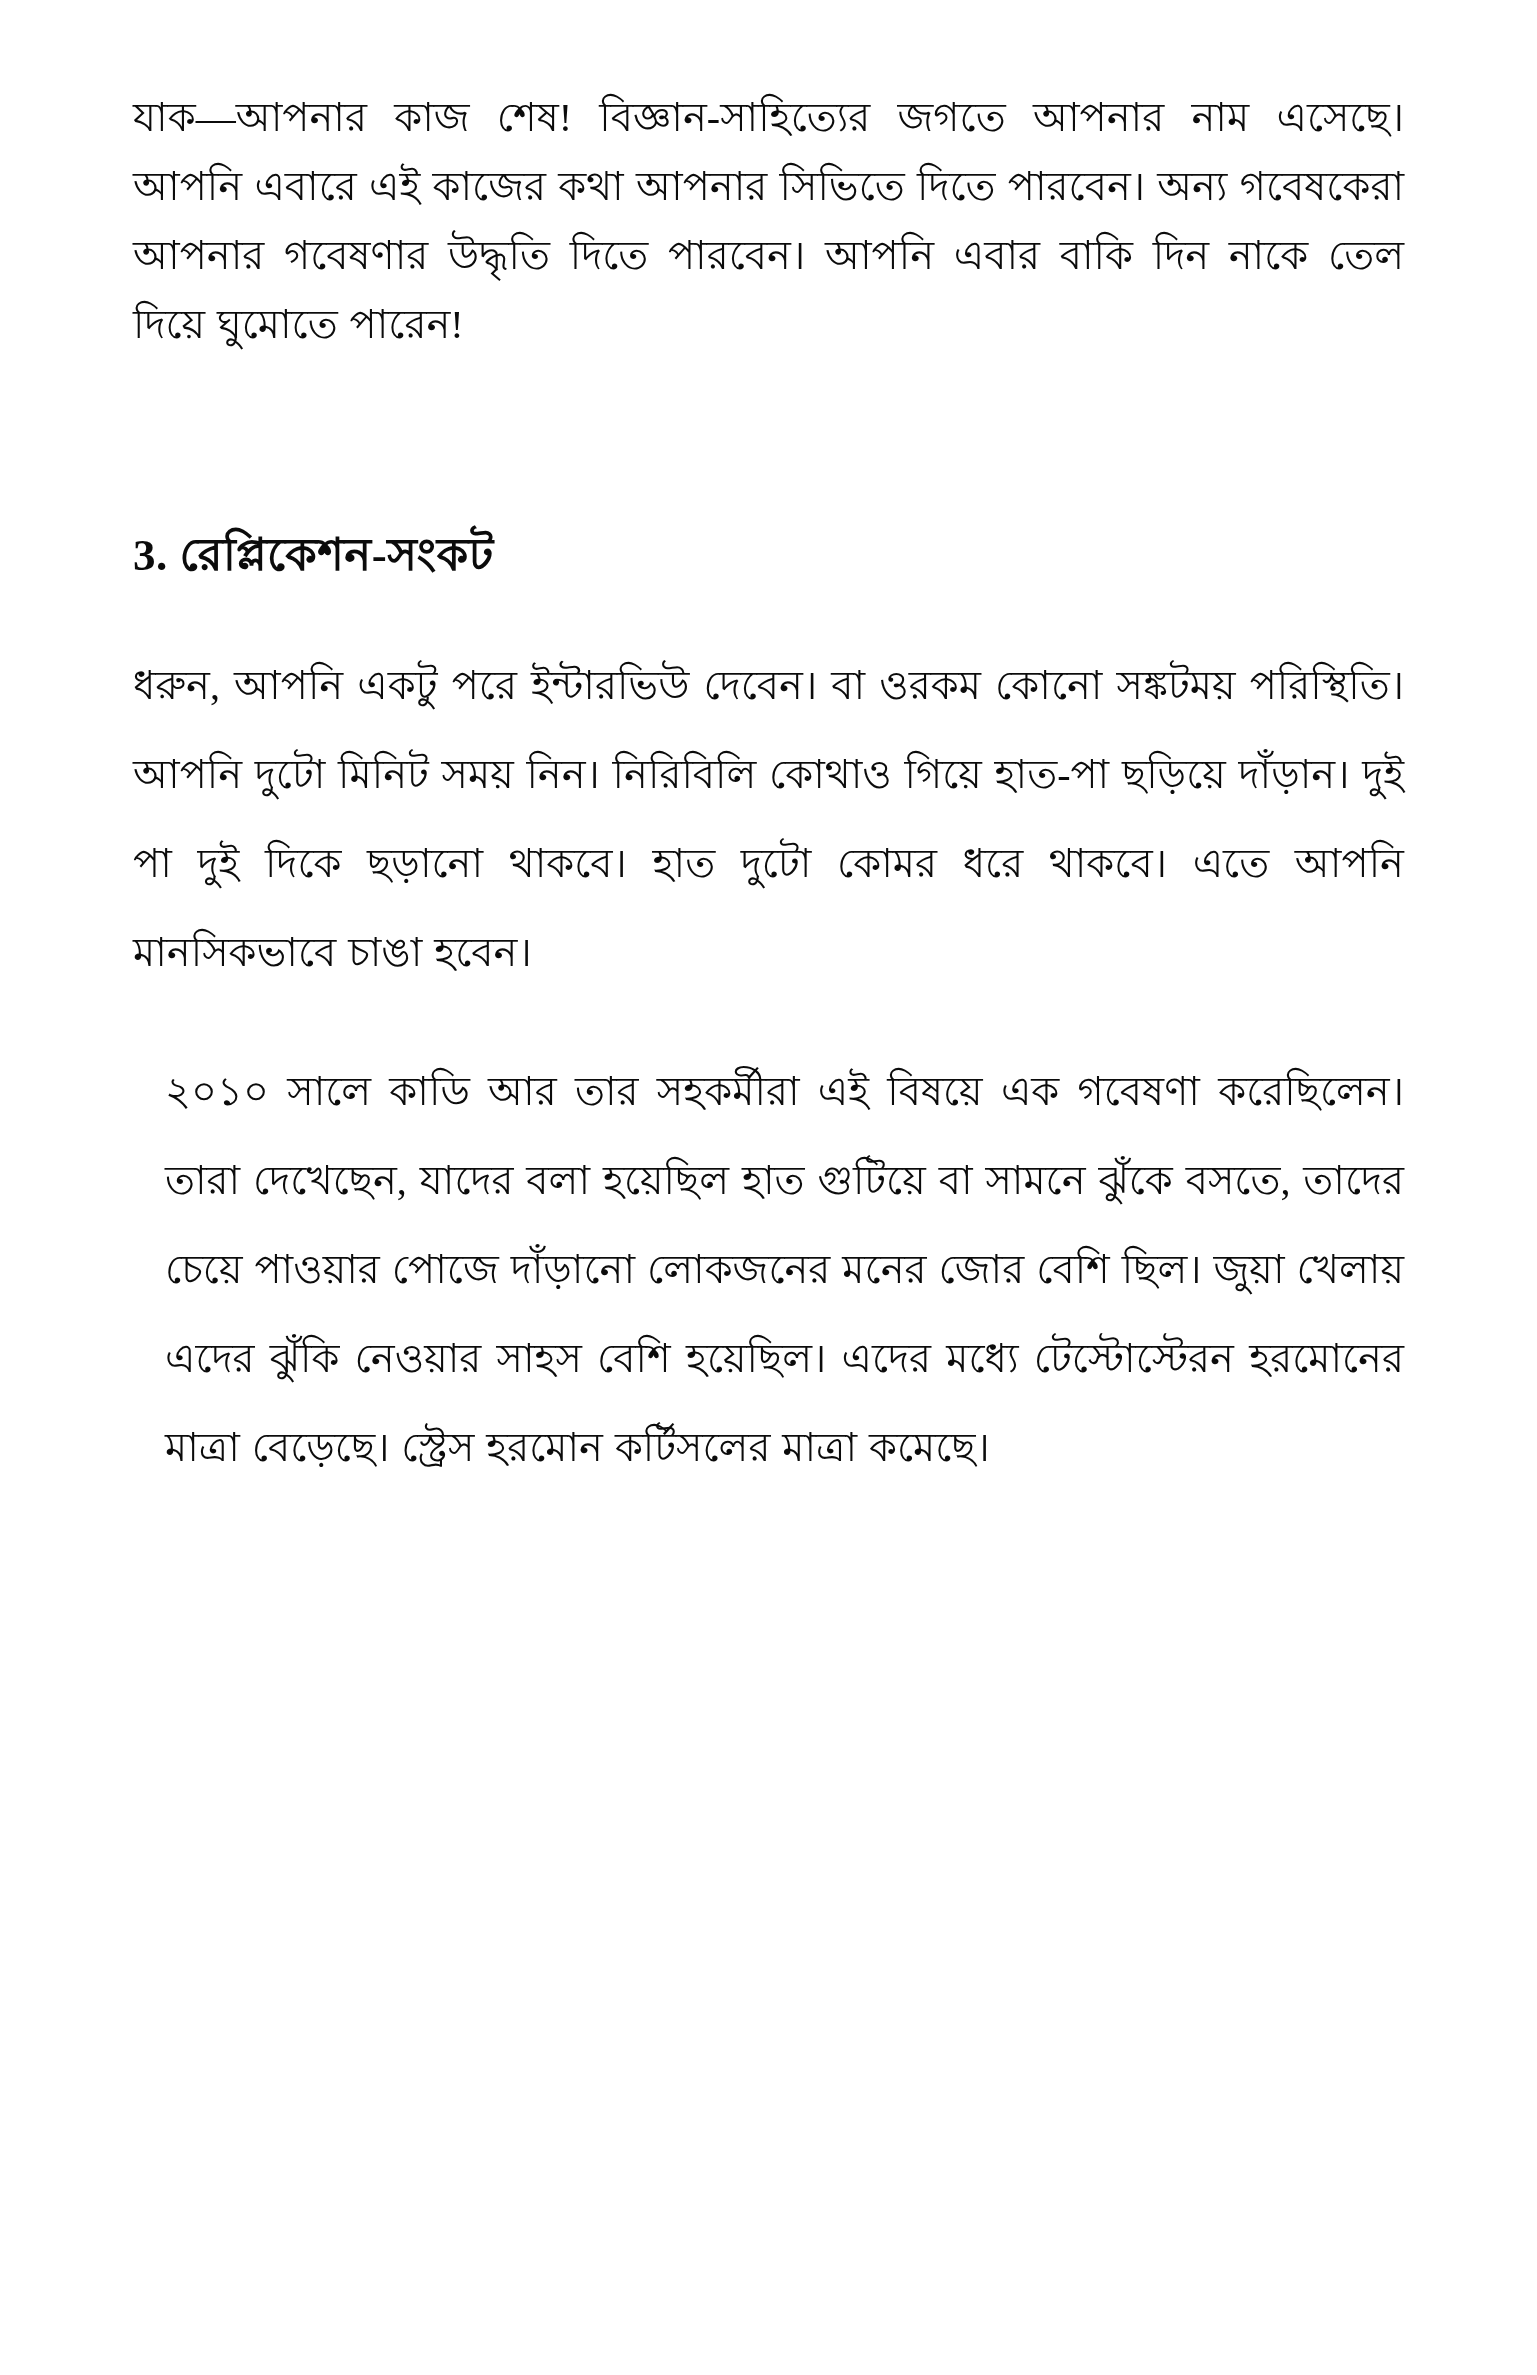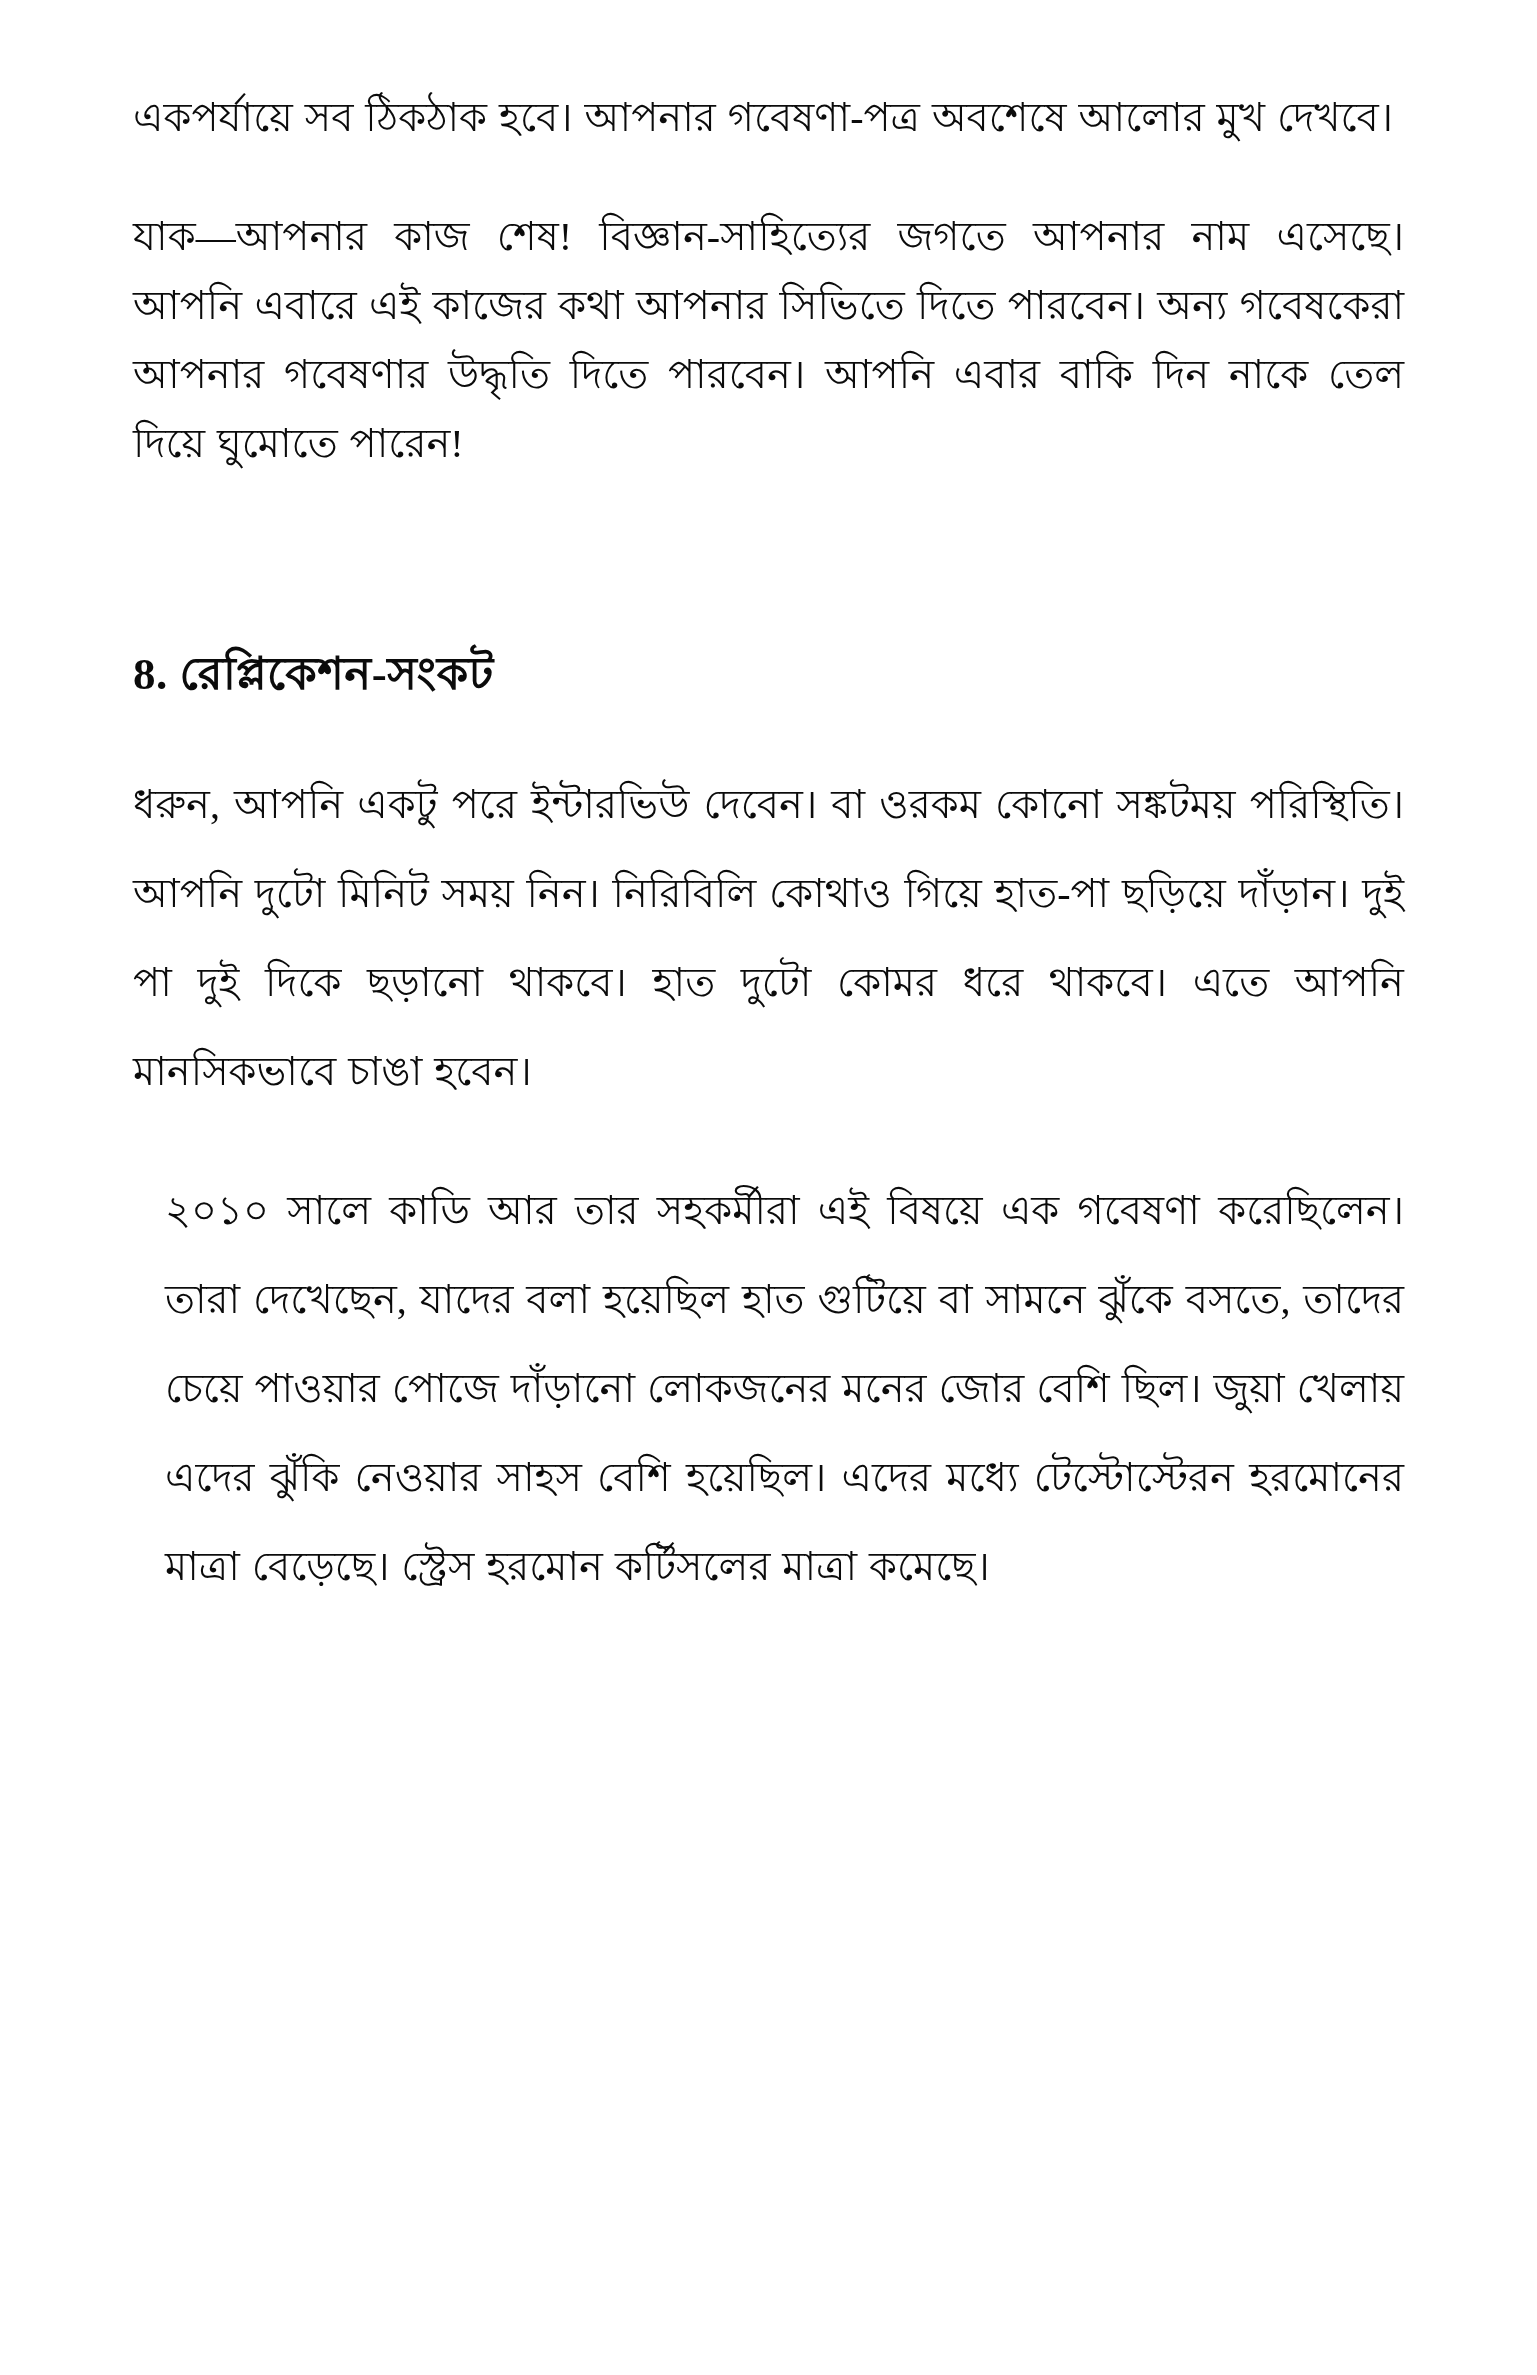--- a/index.html
+++ b/index.html
@@ -47,25 +47,24 @@
     margin-bottom: 0;
     margin-left: 32px;
   }
 </style>
 </head>
 <body>
 
 <div class="page">
 
   <div class="body-text">
-    <p>একপর্যায়ে সব ঠিকঠাক হবে। আপনার গবেষণা-পত্র অবশেষে আলোর মুখ দেখবে।</p>
     <p>যাক—আপনার কাজ শেষ! বিজ্ঞান-সাহিত্যের জগতে আপনার নাম এসেছে। আপনি এবারে এই কাজের কথা আপনার সিভিতে দিতে পারবেন। অন্য গবেষকেরা আপনার গবেষণার উদ্ধৃতি দিতে পারবেন। আপনি এবার বাকি দিন নাকে তেল দিয়ে ঘুমোতে পারেন!</p>
   </div>
 
-  <h2 class="section-heading">8. রেপ্লিকেশন-সংকট</h2>
+  <h2 class="section-heading">3. রেপ্লিকেশন-সংকট</h2>
 
   <div class="section-body">
     <p>ধরুন, আপনি একটু পরে ইন্টারভিউ দেবেন। বা ওরকম কোনো সঙ্কটময় পরিস্থিতি। আপনি দুটো মিনিট সময় নিন। নিরিবিলি কোথাও গিয়ে হাত-পা ছড়িয়ে দাঁড়ান। দুই পা দুই দিকে ছড়ানো থাকবে। হাত দুটো কোমর ধরে থাকবে। এতে আপনি মানসিকভাবে চাঙা হবেন।</p>
     <p>২০১০ সালে কাডি আর তার সহকর্মীরা এই বিষয়ে এক গবেষণা করেছিলেন। তারা দেখেছেন, যাদের বলা হয়েছিল হাত গুটিয়ে বা সামনে ঝুঁকে বসতে, তাদের চেয়ে পাওয়ার পোজে দাঁড়ানো লোকজনের মনের জোর বেশি ছিল। জুয়া খেলায় এদের ঝুঁকি নেওয়ার সাহস বেশি হয়েছিল। এদের মধ্যে টেস্টোস্টেরন হরমোনের মাত্রা বেড়েছে। স্ট্রেস হরমোন কর্টিসলের মাত্রা কমেছে।</p>
   </div>
 
 </div>
 
 
 </body></html>

